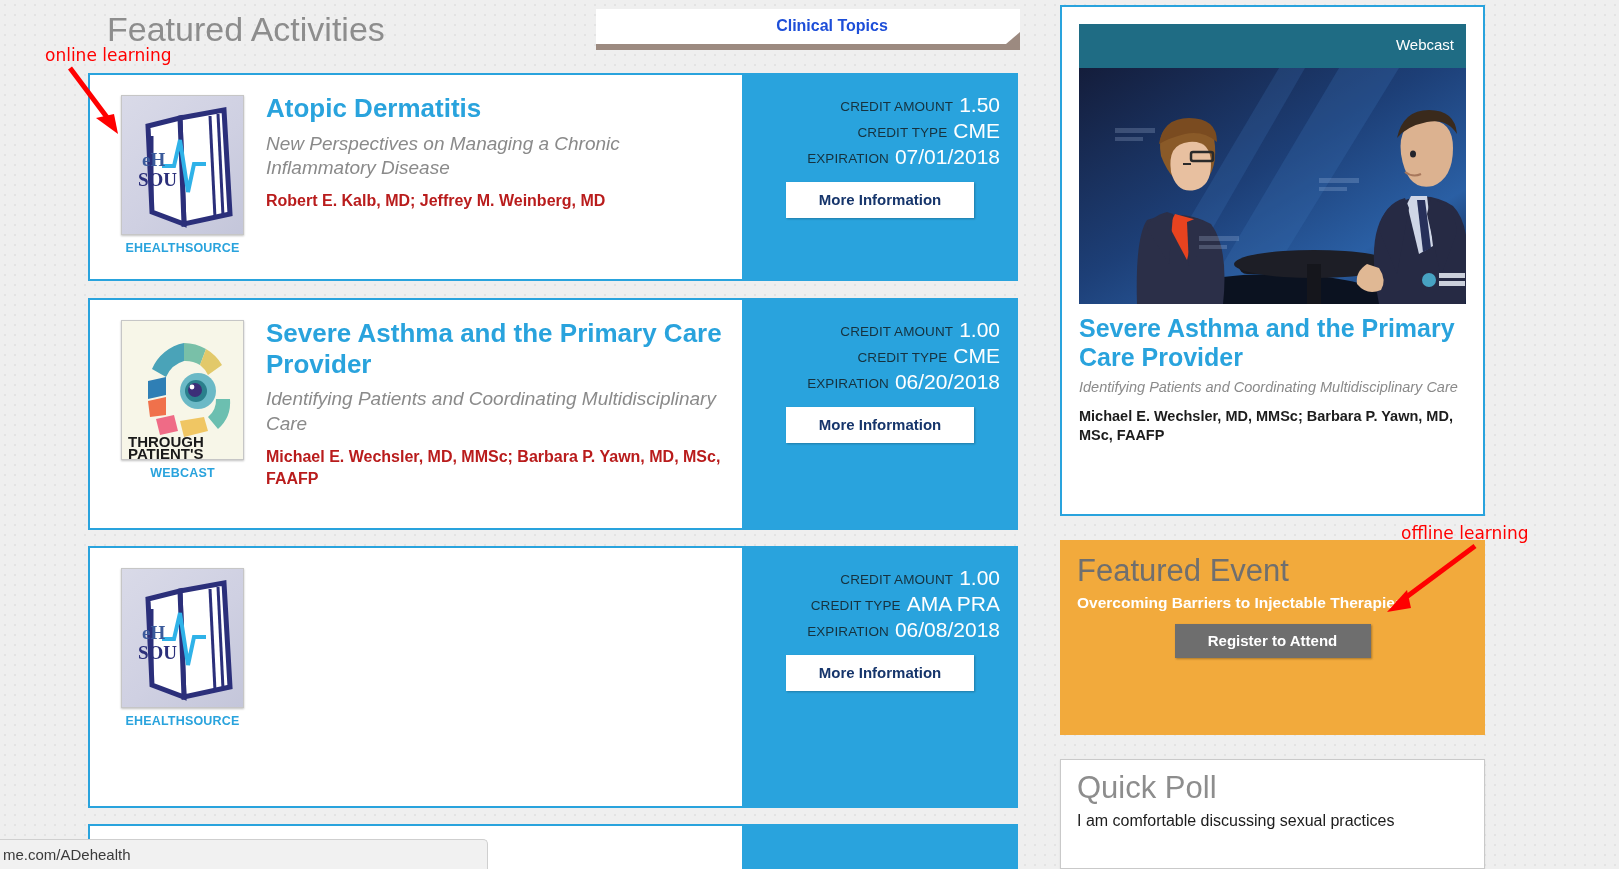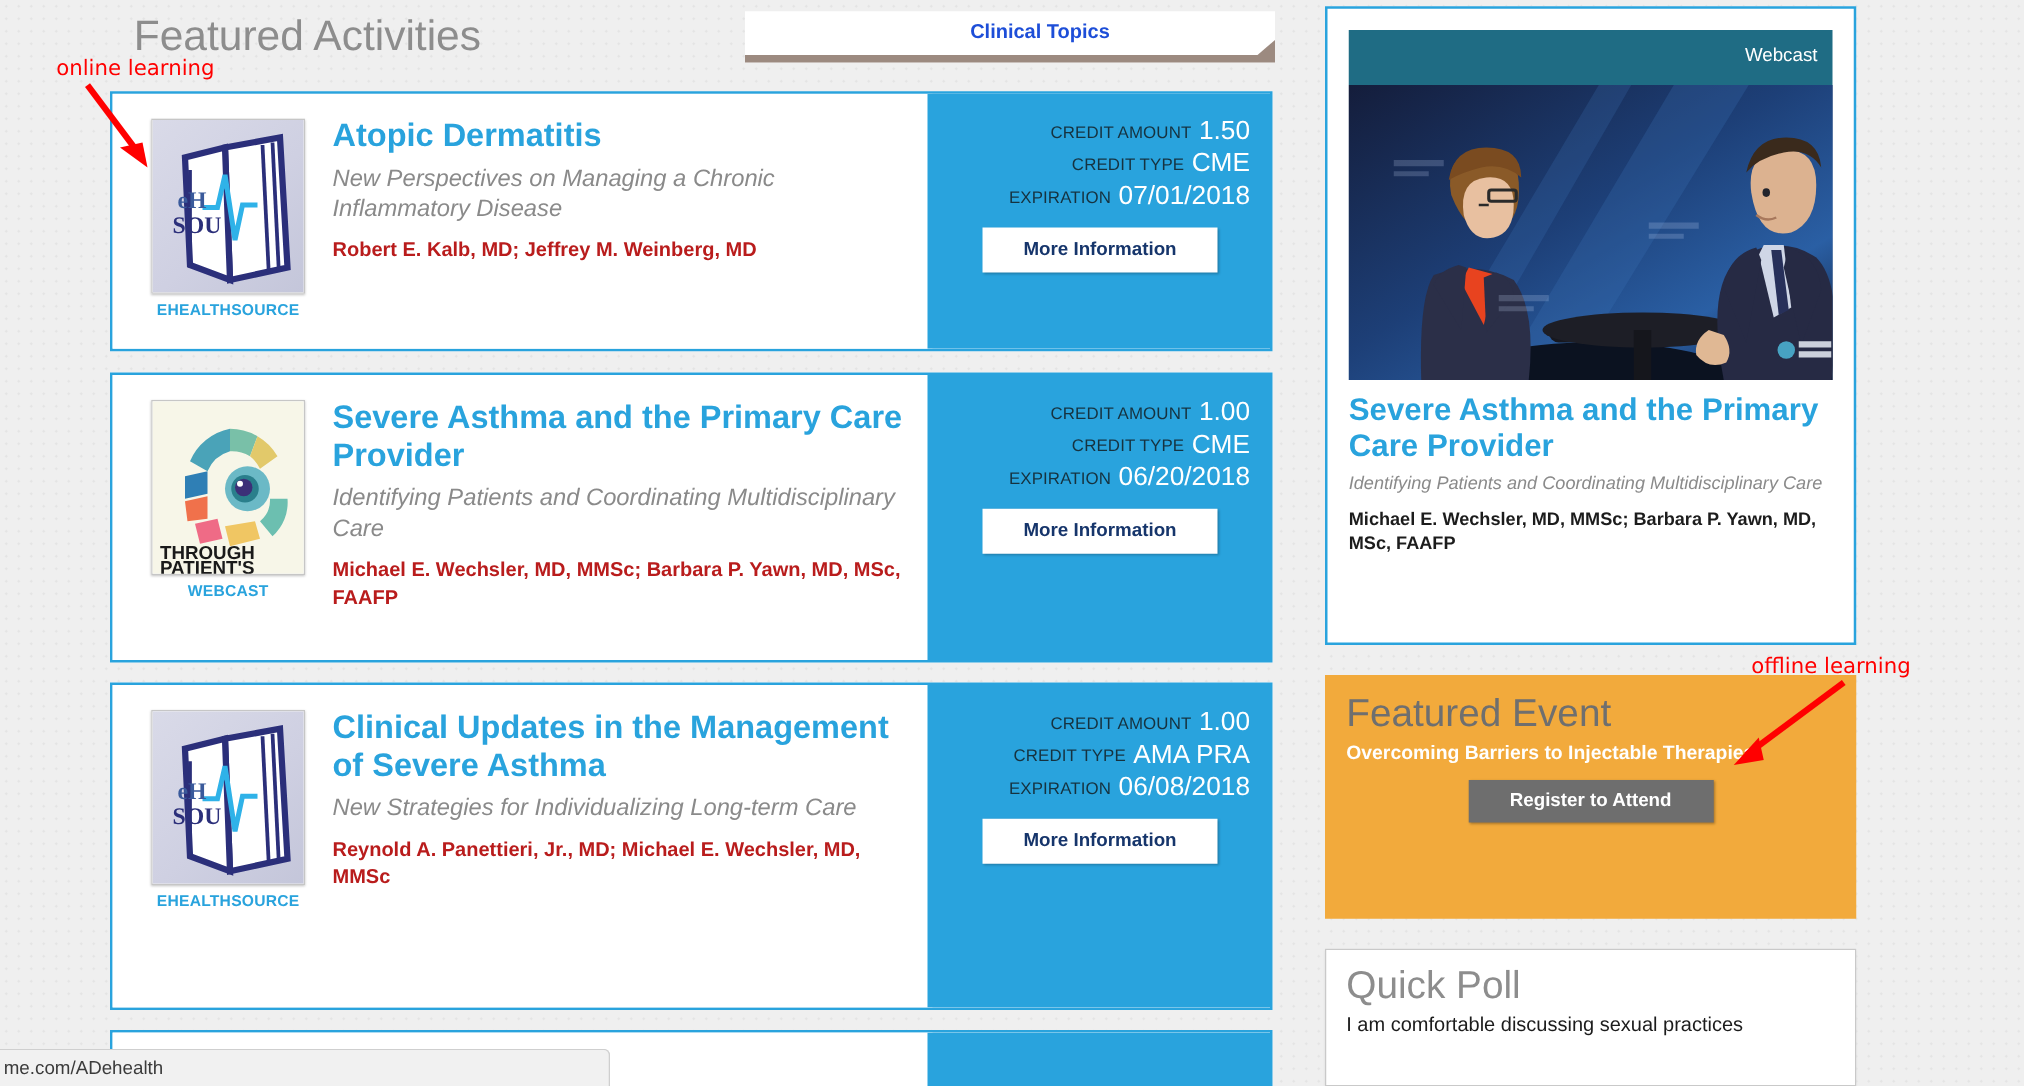--- a/index.html
+++ b/index.html
@@ -278,25 +278,20 @@
                 <path d="M30 40 L30 118" stroke="#2b2f7a" stroke-width="3" fill="none"></path>
                 <path d="M96 18 L101 120" stroke="#2b2f7a" stroke-width="3" fill="none"></path>
                 <path d="M88 20 L93 122" stroke="#2b2f7a" stroke-width="3" fill="none"></path>
                 <polyline points="40,70 52,70 58,44 66,96 72,68 84,68" fill="none" stroke="#2fb2e8" stroke-width="4"></polyline>
                 <text x="20" y="70" font-family="Liberation Serif, serif" font-size="19" font-weight="bold" fill="#3a5a9b">eH</text>
                 <text x="16" y="90" font-family="Liberation Serif, serif" font-size="19" font-weight="bold" fill="#2b2f7a">SOU</text>
               </svg>
             </div>
           </div>
           <div class="thumb-caption">EHEALTHSOURCE</div>
-        </div>
-        <div class="card-text">
-          <div class="card-title">Clinical Updates in the Management of Severe Asthma</div>
-          <div class="card-sub">New Strategies for Individualizing Long-term Care</div>
-          <div class="card-authors">Reynold A. Panettieri, Jr., MD; Michael E. Wechsler, MD, MMSc</div>
         </div>
       </div>
       <div class="card-blue">
         <div class="meta">
           <div class="meta-row">
             <span class="meta-label">CREDIT AMOUNT</span><span class="meta-value">1.00</span>
           </div>
           <div class="meta-row">
             <span class="meta-label">CREDIT TYPE</span><span class="meta-value">AMA PRA</span>
           </div>

